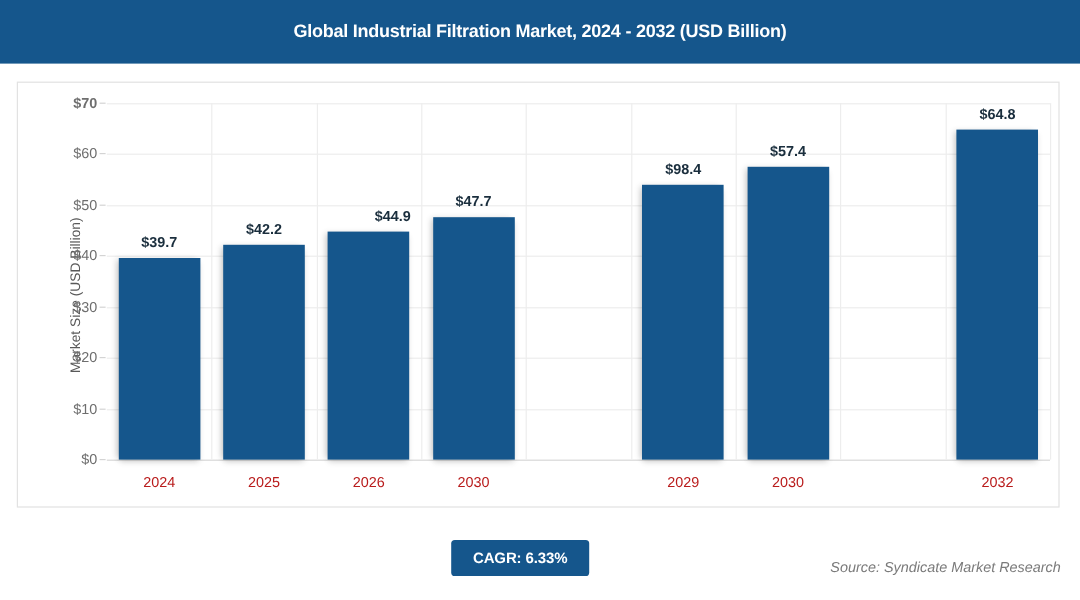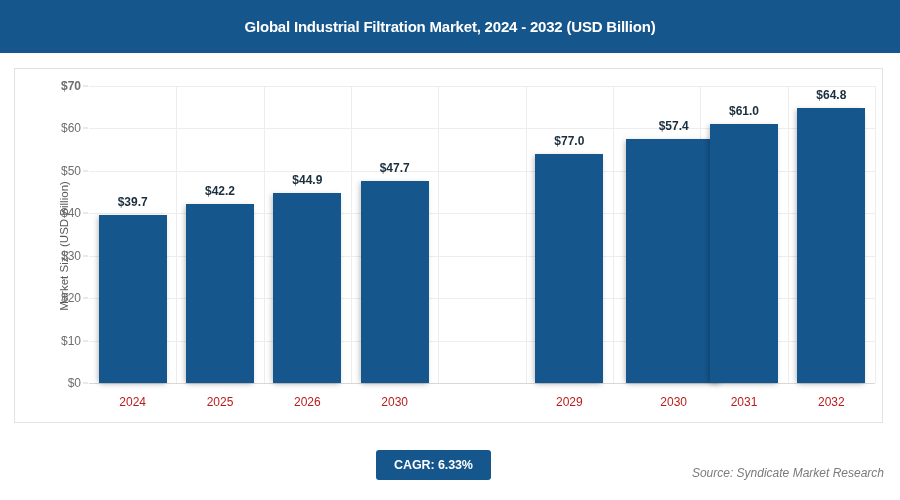--- a/index.html
+++ b/index.html
@@ -227,42 +227,37 @@
         <div class="bar-value" style="bottom: calc(56.7143% + 6px);">$39.7</div>
         <div class="x-tick-label">2024</div>
       </div>
       <div class="bar-slot" style="left: 11.1111%; width: 11.1111%;">
         <div class="bar" style="height: 60.2857%; background: rgb(21, 86, 140);"></div>
         <div class="bar-value" style="bottom: calc(60.2857% + 6px);">$42.2</div>
         <div class="x-tick-label">2025</div>
       </div>
       <div class="bar-slot" style="left: 22.2222%; width: 11.1111%;">
         <div class="bar" style="height: 64.1429%; background: rgb(21, 86, 140);"></div>
-        <div class="bar-value" style="bottom: calc(64.1429% + 6px);">$44.9</div>
+        <div class="bar-value" style="bottom: calc(64.1429% + 6px); padding-left: 20px;">$44.9</div>
         <div class="x-tick-label">2026</div>
       </div>
       <div class="bar-slot" style="left: 33.3333%; width: 11.1111%;">
         <div class="bar" style="height: 68.1429%; background: rgb(21, 86, 140);"></div>
         <div class="bar-value" style="bottom: calc(68.1429% + 6px);">$47.7</div>
         <div class="x-tick-label">2030</div>
       </div>
       <div class="bar-slot" style="left: 55.5556%; width: 11.1111%;">
         <div class="bar" style="height: 77.1429%; background: rgb(21, 86, 140);"></div>
-        <div class="bar-value" style="bottom: calc(77.1429% + 6px);">$77.0</div>
+        <div class="bar-value" style="bottom: calc(77.1429% + 6px);">$98.4</div>
         <div class="x-tick-label">2029</div>
       </div>
-      <div class="bar-slot" style="left: 66.6667%; width: 11.1111%; padding-left: 34px;">
+      <div class="bar-slot" style="left: 66.6667%; width: 11.1111%;">
         <div class="bar" style="height: 82%; background: rgb(21, 86, 140);"></div>
         <div class="bar-value" style="bottom: calc(82% + 6px);">$57.4</div>
         <div class="x-tick-label">2030</div>
-      </div>
-      <div class="bar-slot" style="left: 77.7778%; width: 11.1111%;">
-        <div class="bar" style="height: 87.1429%; background: rgb(21, 86, 140);"></div>
-        <div class="bar-value" style="bottom: calc(87.1429% + 6px);">$61.0</div>
-        <div class="x-tick-label">2031</div>
       </div>
       <div class="bar-slot" style="left: 88.8889%; width: 11.1111%;">
         <div class="bar" style="height: 92.5714%; background: rgb(21, 86, 140);"></div>
         <div class="bar-value" style="bottom: calc(92.5714% + 6px);">$64.8</div>
         <div class="x-tick-label">2032</div>
       </div>
     </div>
 
 </div>
 

